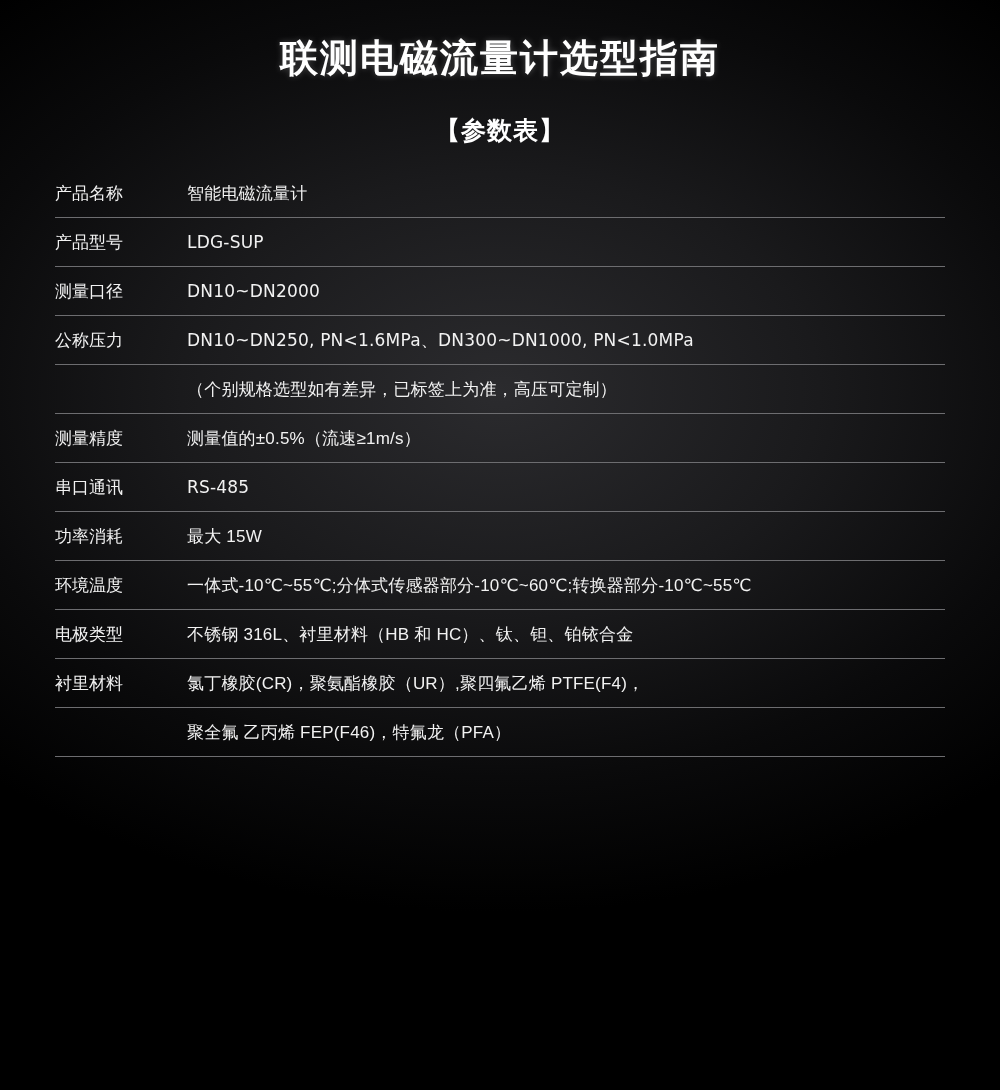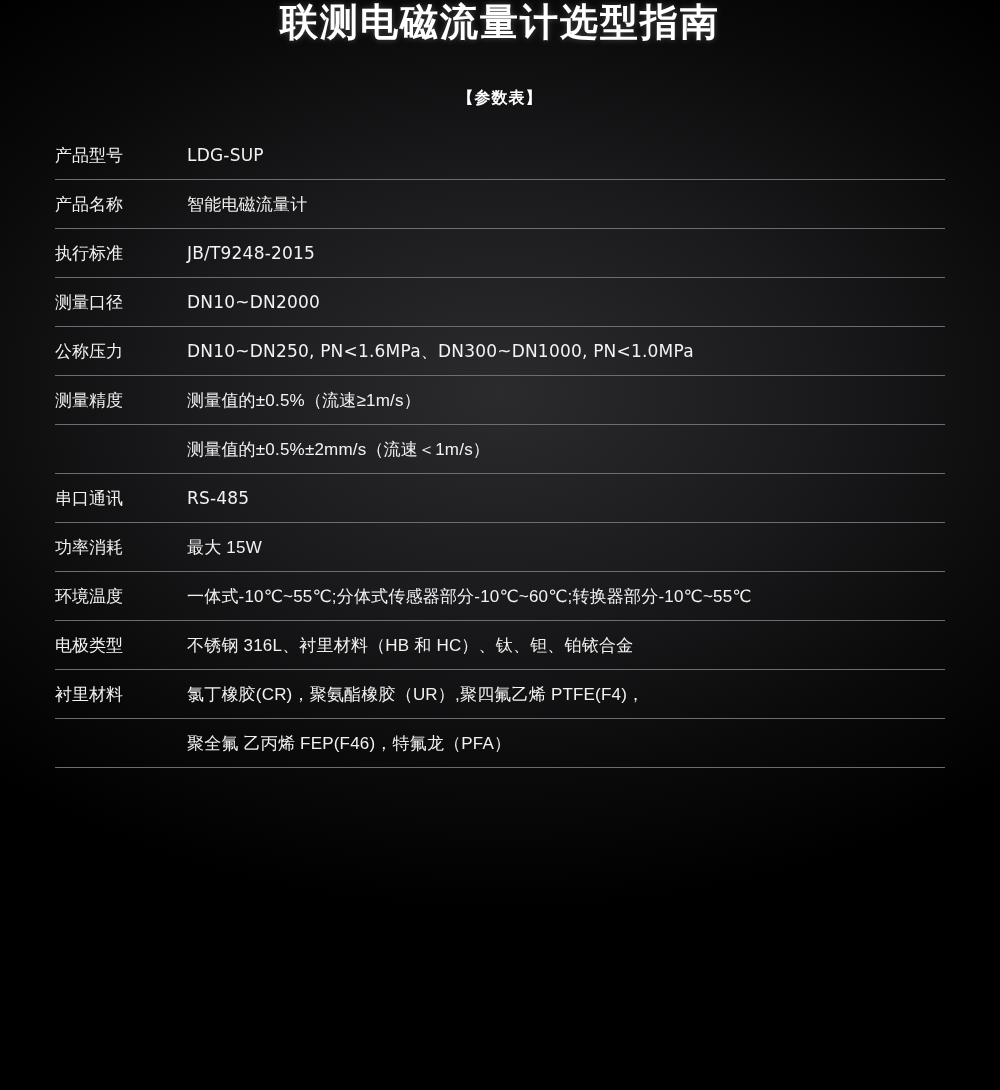--- a/index.html
+++ b/index.html
@@ -20,29 +20,30 @@
     position: absolute;
     inset: 0;
     background:
       radial-gradient(ellipse 760px 520px at 50% 36%, #2b2b2e 0%, #1a1a1c 42%, #0a0a0b 74%, #000000 100%);
   }
   .title {
     text-align: center;
     font-size: 38px;
     font-weight: bold;
     letter-spacing: 2px;
+    padding-top: 36px;
     line-height: 1.2;
     color: #ffffff;
     text-shadow: 0 0 6px rgba(255,255,255,0.25);
   }
   .subtitle {
     text-align: center;
-    font-size: 16px;
+    font-size: 25px;
     font-weight: bold;
-    margin-top: 42px;
+    margin-top: 32px;
     letter-spacing: 1px;
     color: #ffffff;
   }
   table.spec {
     width: 890px;
     margin: 22px auto 0 auto;
     border-collapse: collapse;
     table-layout: fixed;
   }
   table.spec td {
@@ -80,46 +81,42 @@
 <body>
 
 <div class="page">
 
   <div class="title">联测电磁流量计选型指南</div>
   <div class="subtitle">【参数表】</div>
 
   <table class="spec">
     <tbody>
       <tr>
-        <td class="label">产品型号</td>
-        <td class="value">LDG-SUP</td>
-      </tr>
-      <tr>
         <td class="label">产品名称</td>
         <td class="value cjk-lead">智能电磁流量计</td>
       </tr>
       <tr>
-        <td class="label">执行标准</td>
-        <td class="value">JB/T9248-2015</td>
+        <td class="label">产品型号</td>
+        <td class="value">LDG-SUP</td>
       </tr>
       <tr>
         <td class="label">测量口径</td>
         <td class="value">DN10~DN2000</td>
       </tr>
       <tr>
         <td class="label">公称压力</td>
         <td class="value">DN10~DN250, PN&lt;1.6MPa、DN300~DN1000, PN&lt;1.0MPa</td>
       </tr>
+      <tr class="cont">
+        <td class="label"></td>
+        <td class="value cjk-lead">（个别规格选型如有差异，已标签上为准，高压可定制）</td>
+      </tr>
       <tr>
         <td class="label">测量精度</td>
         <td class="value cjk-lead">测量值的±0.5%（流速≥1m/s）</td>
-      </tr>
-      <tr class="cont">
-        <td class="label"></td>
-        <td class="value cjk-lead">测量值的±0.5%±2mm/s（流速＜1m/s）</td>
       </tr>
       <tr>
         <td class="label">串口通讯</td>
         <td class="value">RS-485</td>
       </tr>
       <tr>
         <td class="label">功率消耗</td>
         <td class="value cjk-lead">最大 15W</td>
       </tr>
       <tr>

